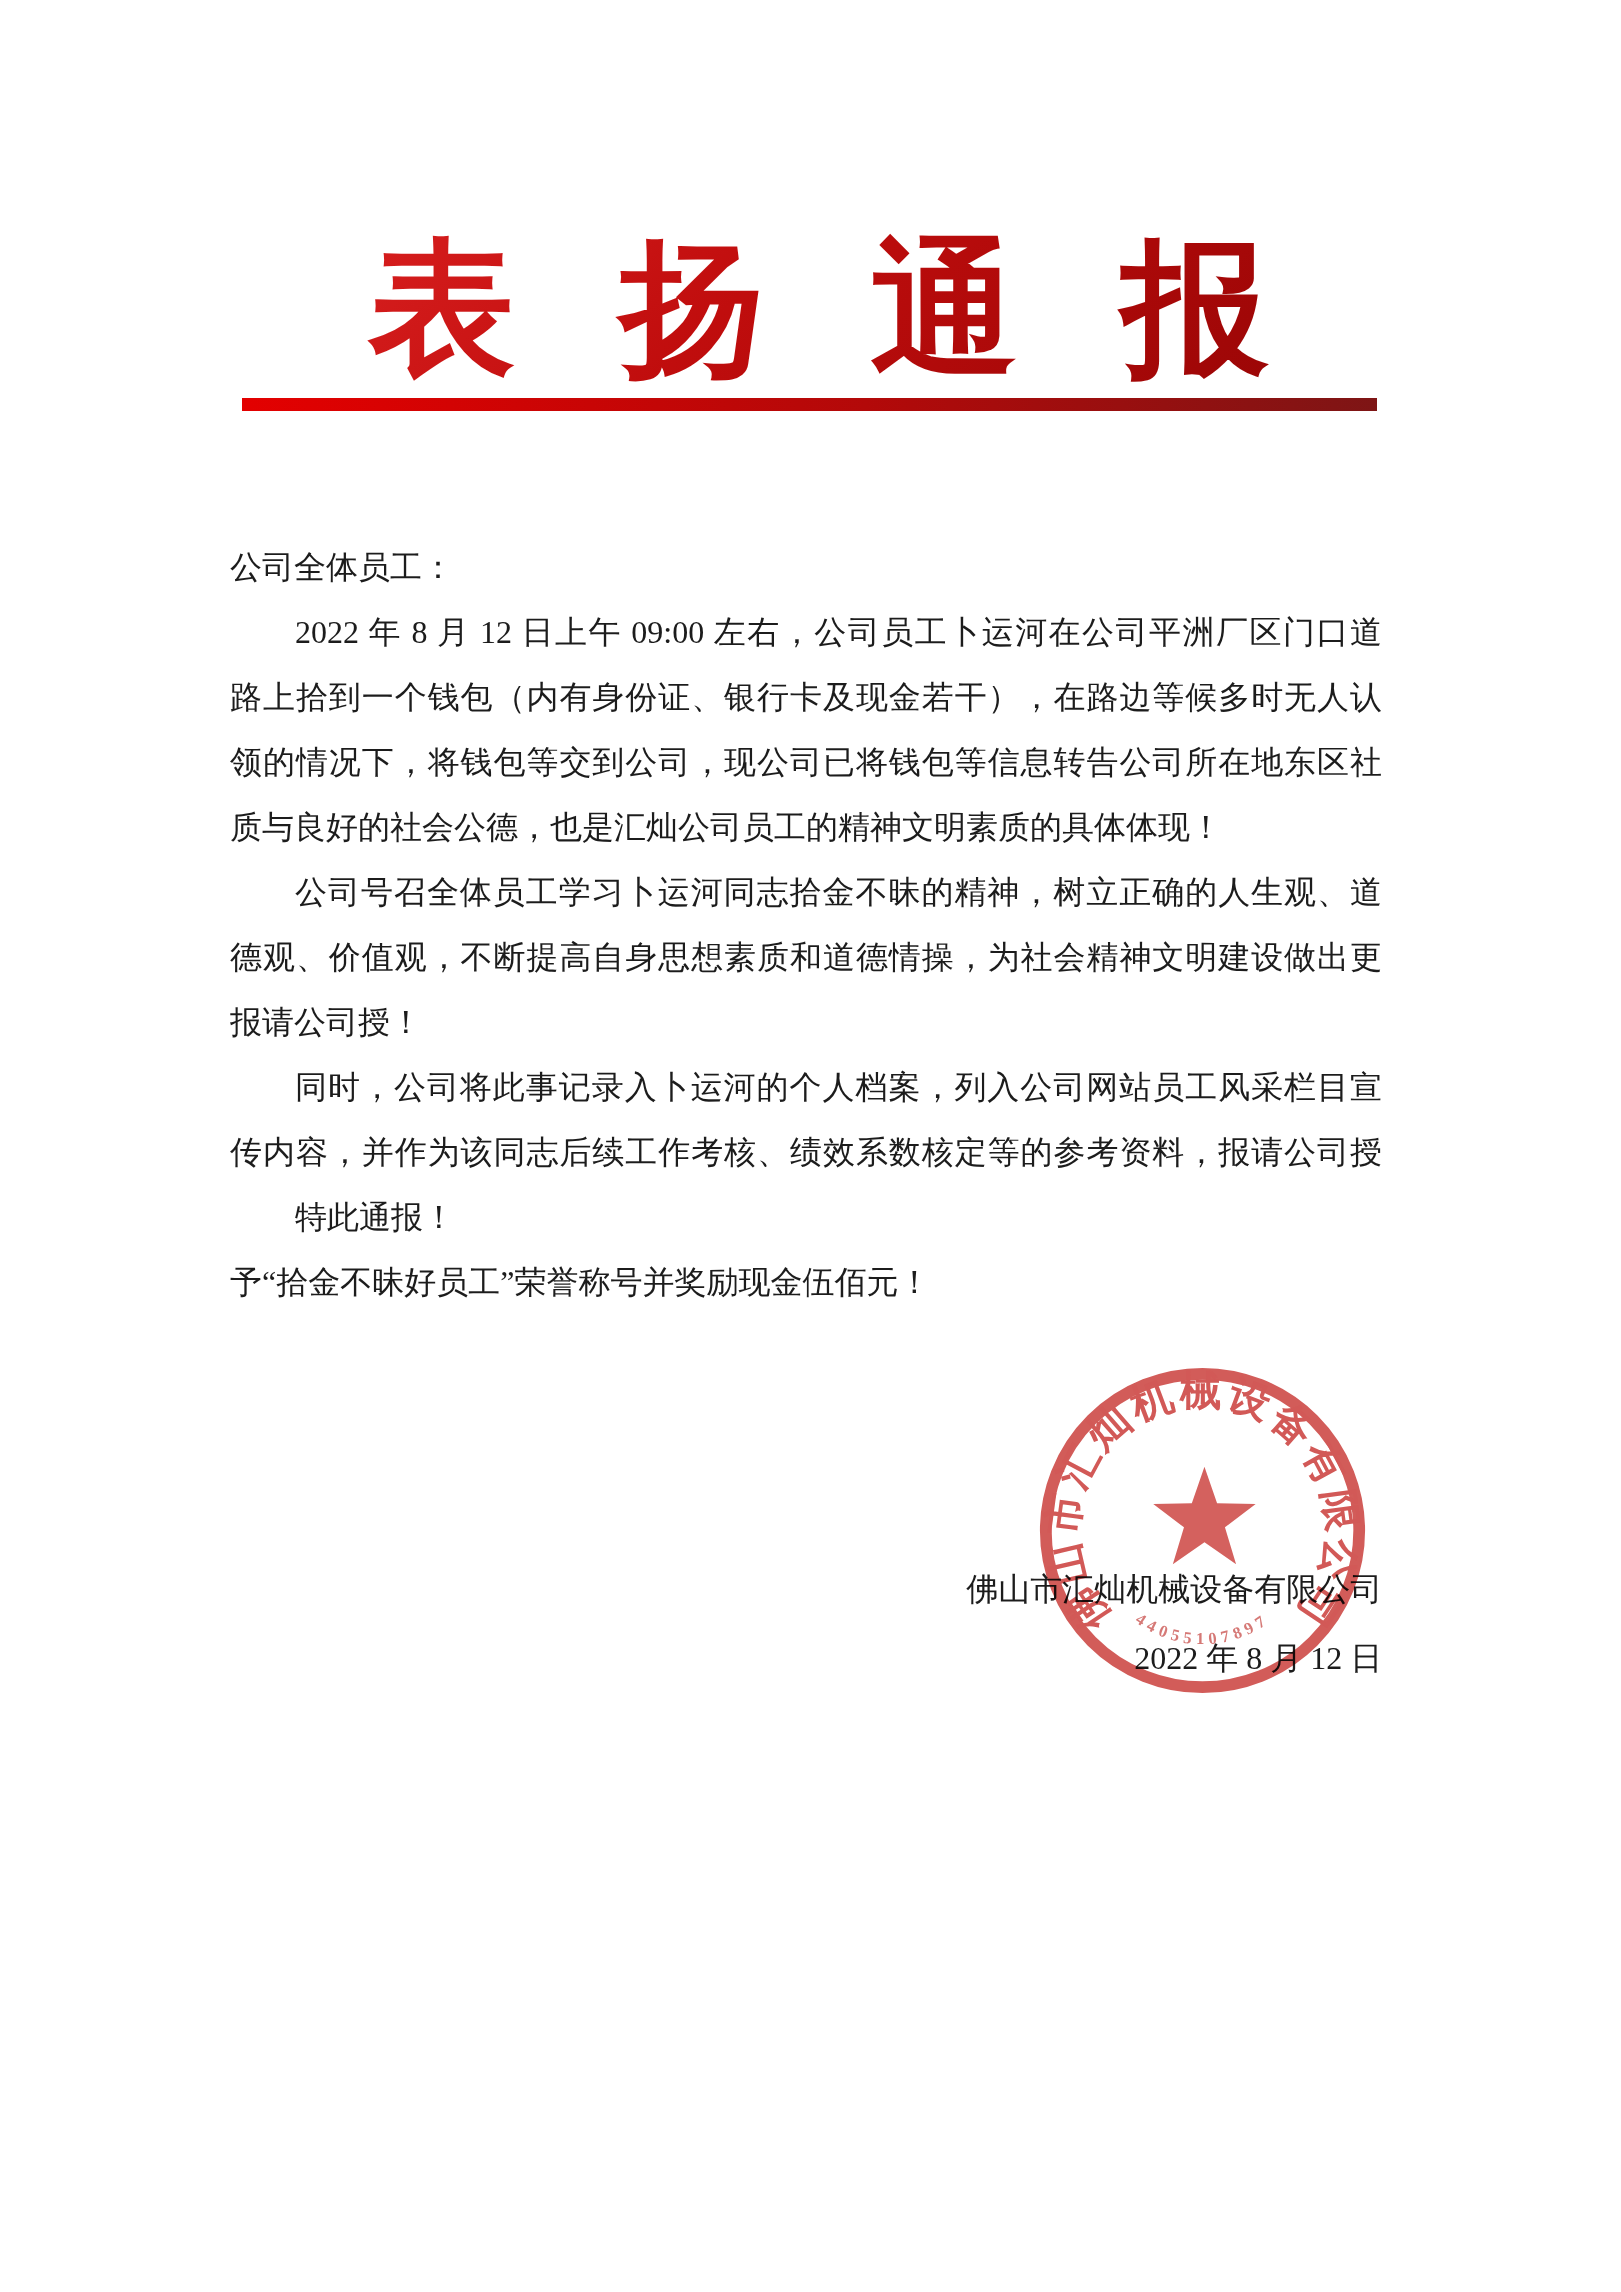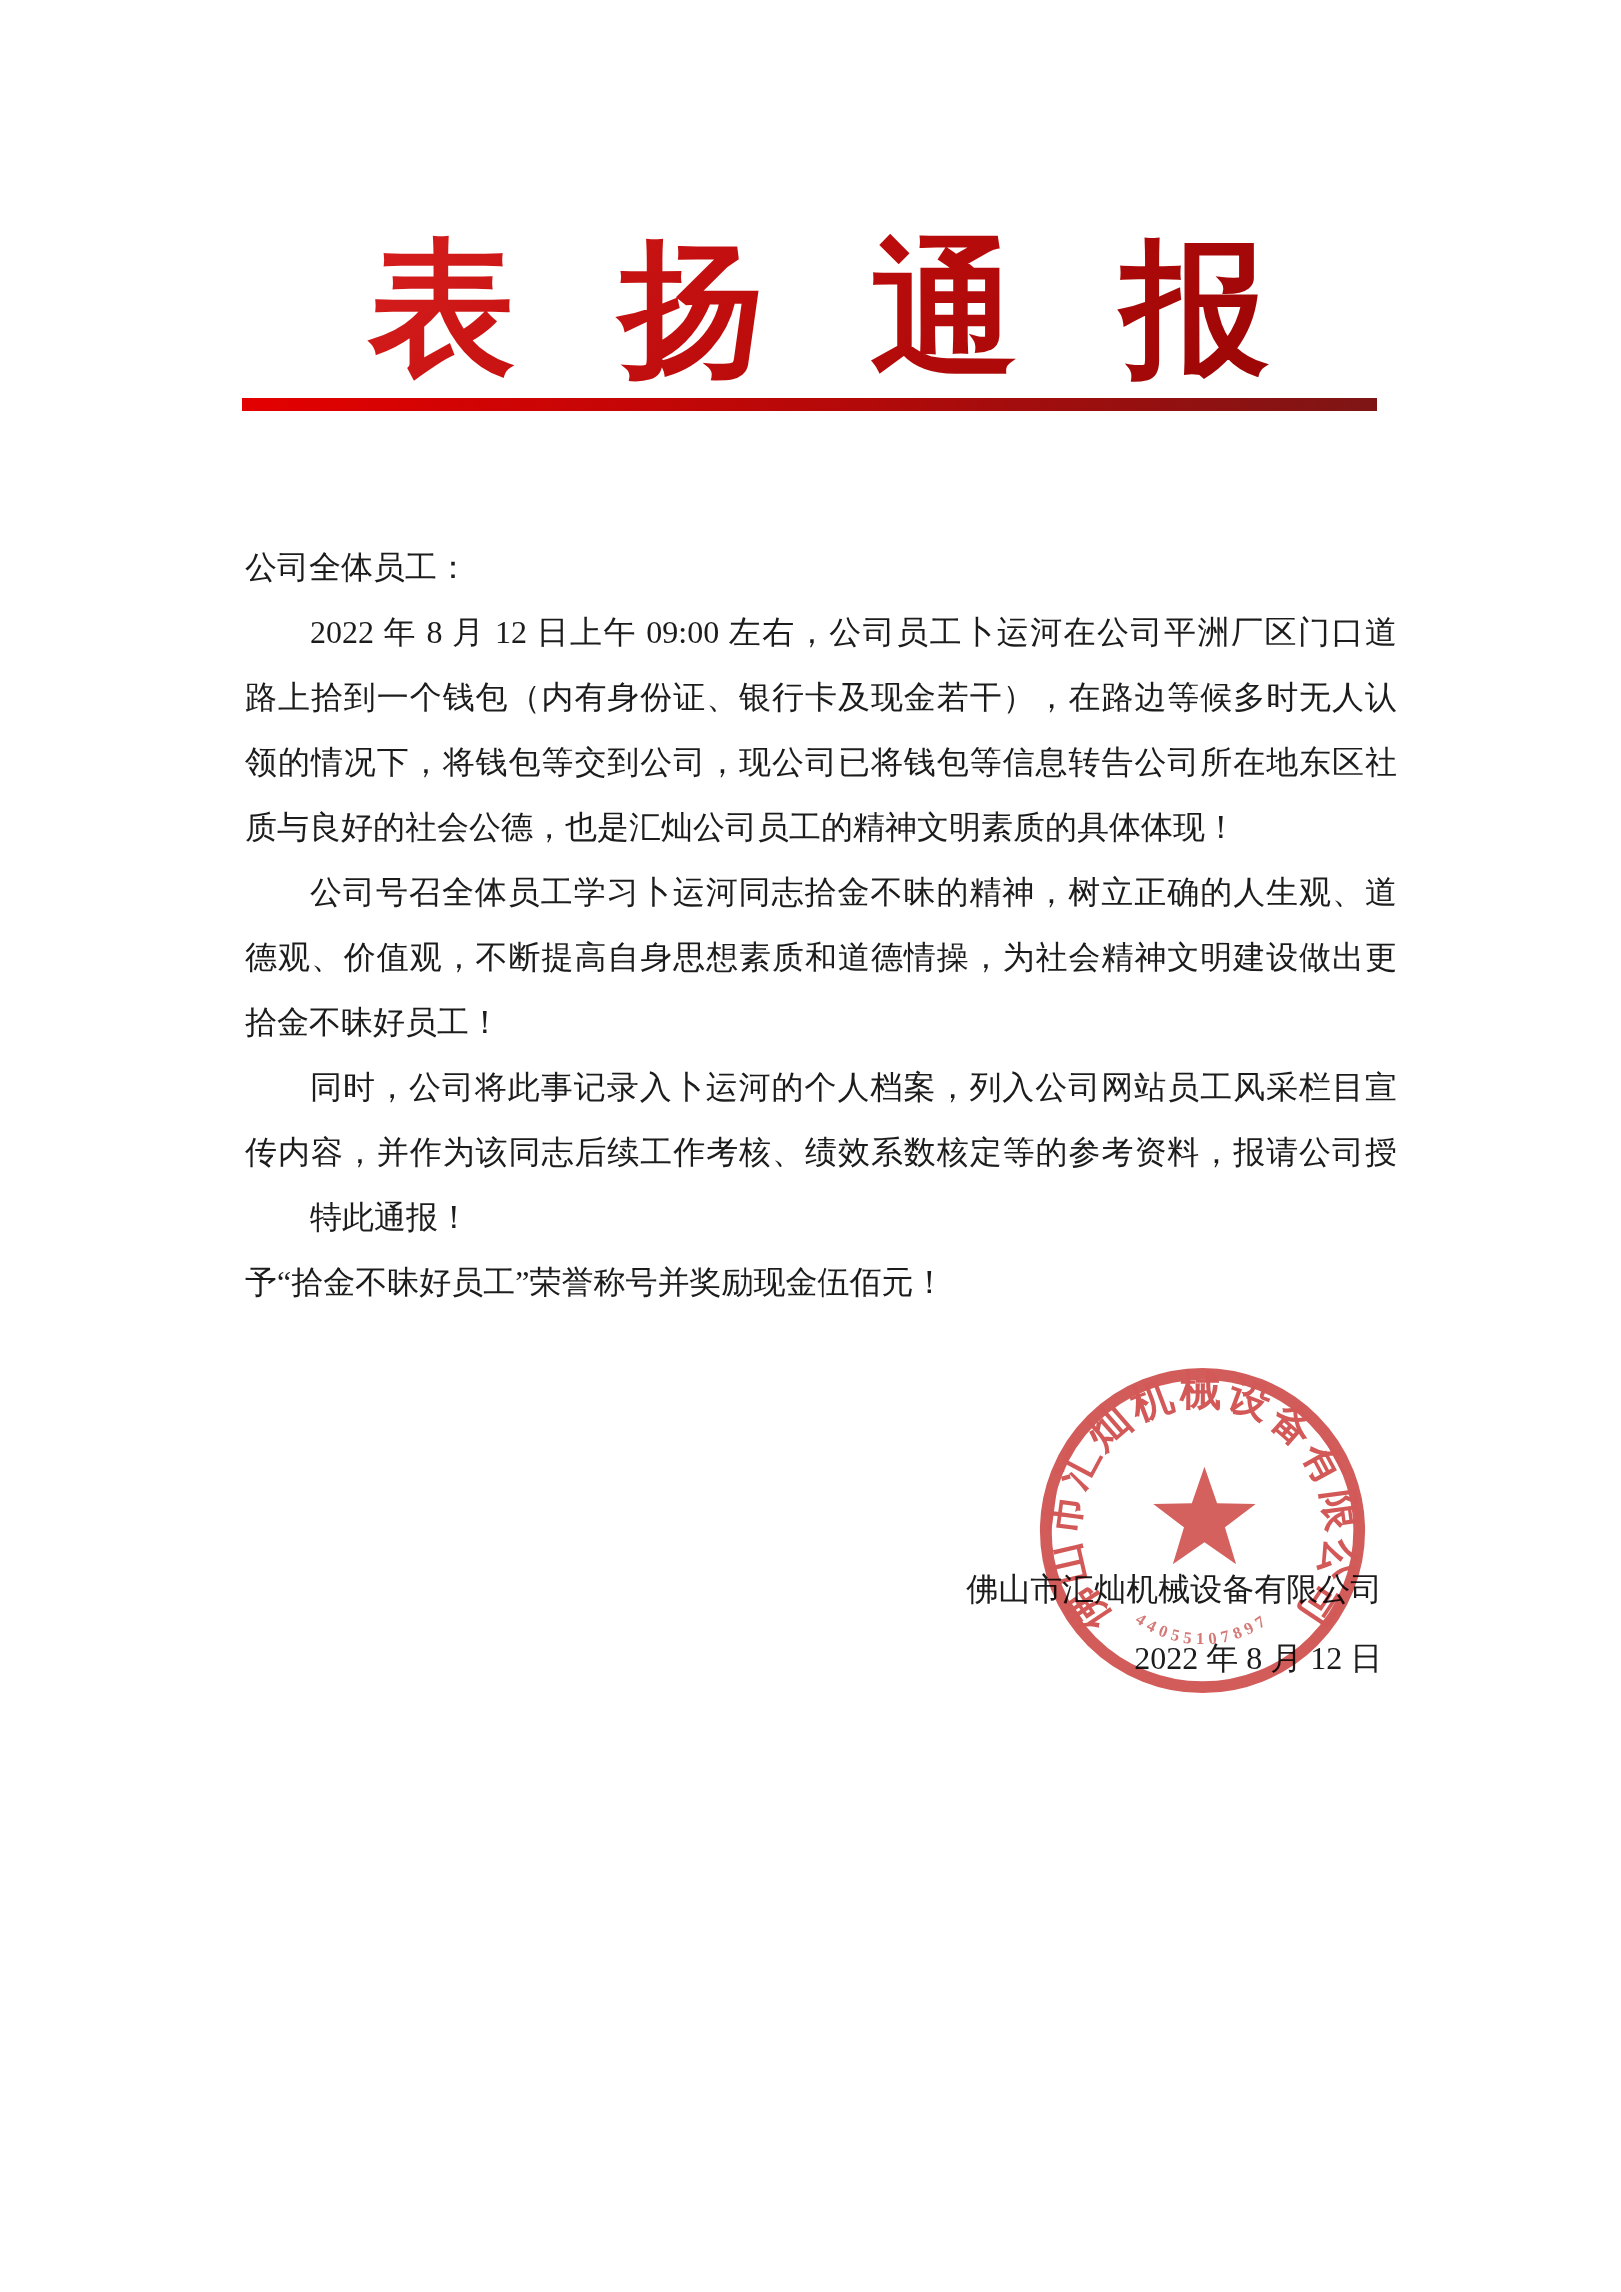--- a/index.html
+++ b/index.html
@@ -35,21 +35,21 @@
   }
   .title-rule{
     position:absolute;
     left:242px;top:398px;
     width:1135px;height:12.7px;
     background:linear-gradient(to right,#e30000,#b30909 55%,#7e1515);
   }
   
   .body-text{
     position:absolute;
-    left:245px;top:535px;
+    left:230px;top:535px;
     width:1152px;
     font-size:32px;
     line-height:65px;
   }
   .line{
     height:65px;
     overflow:hidden;
     text-align:left;
   }
   .line.fill{
@@ -92,21 +92,21 @@
   <div class="title-rule"></div>
 
   <div class="body-text">
     <div class="line">公司全体员工：</div>
     <div class="line indent fill">2022 年 8 月 12 日上午 09:00 左右，公司员工卜运河在公司平洲厂区门口道</div>
     <div class="line fill">路上拾到一个钱包（内有身份证、银行卡及现金若干），在路边等候多时无人认</div>
     <div class="line fill">领的情况下，将钱包等交到公司，现公司已将钱包等信息转告公司所在地东区社</div>
     <div class="line">质与良好的社会公德，也是汇灿公司员工的精神文明素质的具体体现！</div>
     <div class="line indent fill">公司号召全体员工学习卜运河同志拾金不昧的精神，树立正确的人生观、道</div>
     <div class="line fill">德观、价值观，不断提高自身思想素质和道德情操，为社会精神文明建设做出更</div>
-    <div class="line">拾金不昧好员工！</div>
+    <div class="line">报请公司授！</div>
     <div class="line indent fill">同时，公司将此事记录入卜运河的个人档案，列入公司网站员工风采栏目宣</div>
     <div class="line fill">传内容，并作为该同志后续工作考核、绩效系数核定等的参考资料，报请公司授</div>
     <div class="line indent">特此通报！</div>
     <div class="line">予“拾金不昧好员工”荣誉称号并奖励现金伍佰元！</div>
   </div>
 
   <div class="signature">
     <div class="sig-line">佛山市汇灿机械设备有限公司</div>
     <div class="sig-line">2022 年 8 月 12 日</div>
   </div>

